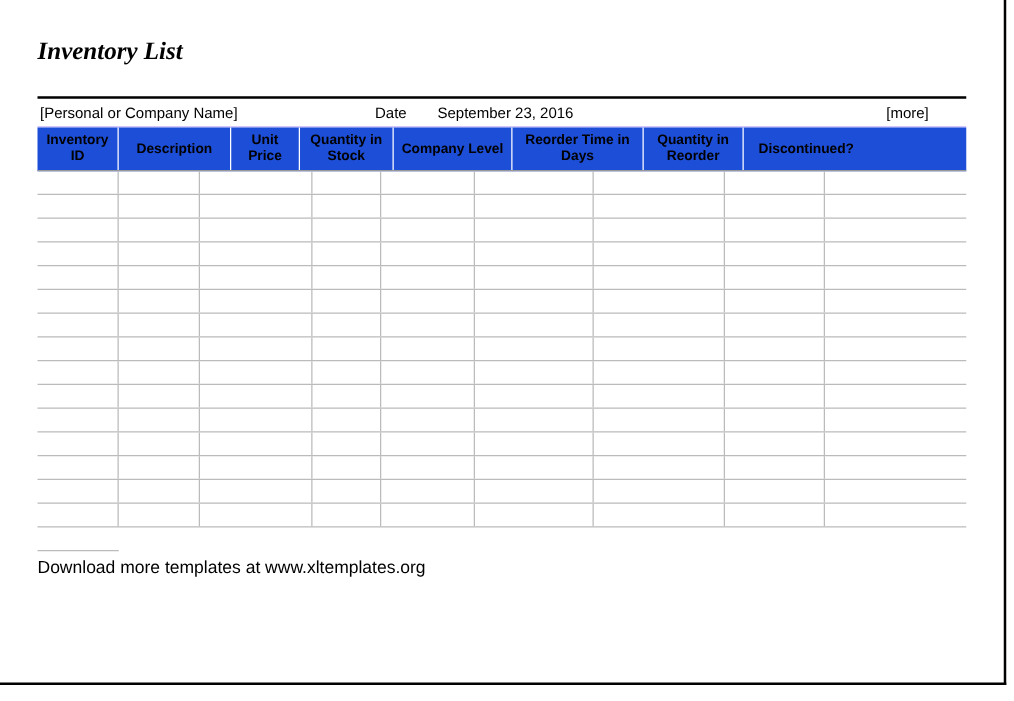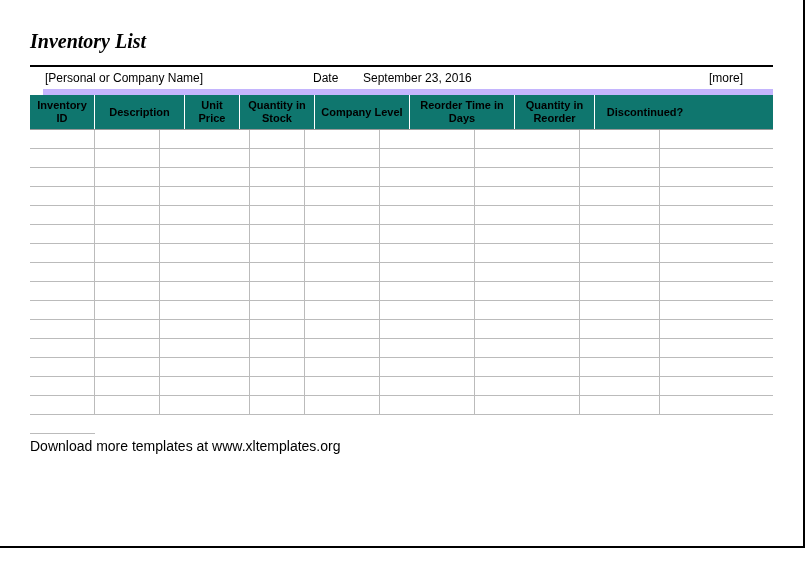--- a/index.html
+++ b/index.html
@@ -19,51 +19,50 @@
       border-right: 2px solid #000;
       border-bottom: 2px solid #000;
       height: 548px;
       width: 805px;
     }
     .title {
       font-size: 20px;
       font-weight: bold;
       font-style: italic;
       font-family: Georgia, 'Times New Roman', serif;
-      margin-bottom: 12px;
+      margin-bottom: 24px;
     }
     .title-underline {
       border-bottom: 2px solid #000;
       margin-bottom: 0;
     }
     .info-row {
       display: flex;
       align-items: flex-end;
       font-size: 12px;
       padding: 4px 0;
-      border-bottom: 6px solid #c4b5fd;
-      margin-left: 13px;
+      border-bottom: 1px solid #c4b5fd;
     }
     .info-company {
       width: 270px;
       padding-left: 2px;
     }
     .info-date-label {
       width: 50px;
     }
     .info-date-value {
       width: 200px;
     }
     .info-other {
       margin-left: auto;
       padding-right: 30px;
     }
     .header-row {
       display: flex;
-      background: #0f766e;
+      background: #1d4ed8;
       border-bottom: 1px solid #999;
     }
     .header-cell {
       font-size: 11px;
       font-weight: bold;
       text-align: center;
       padding: 4px 2px;
       border-right: 1px solid #fff;
       display: flex;
       align-items: center;

